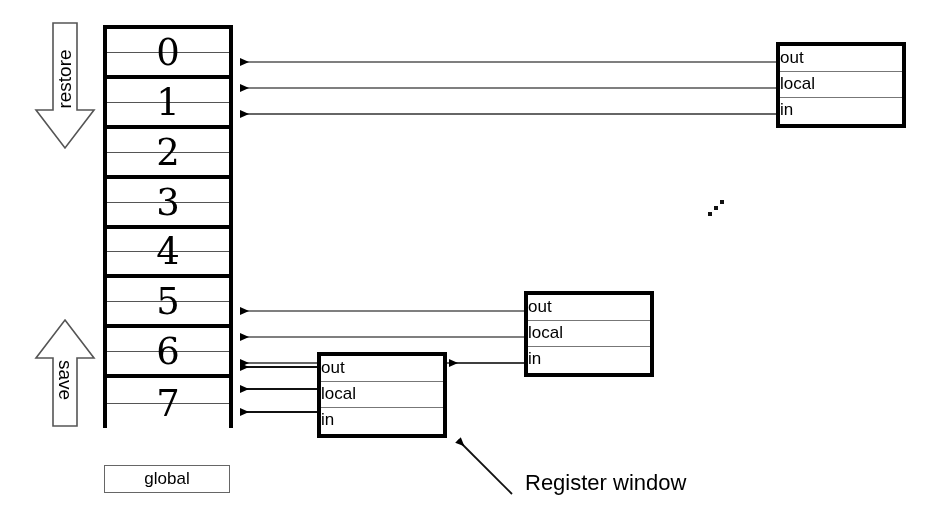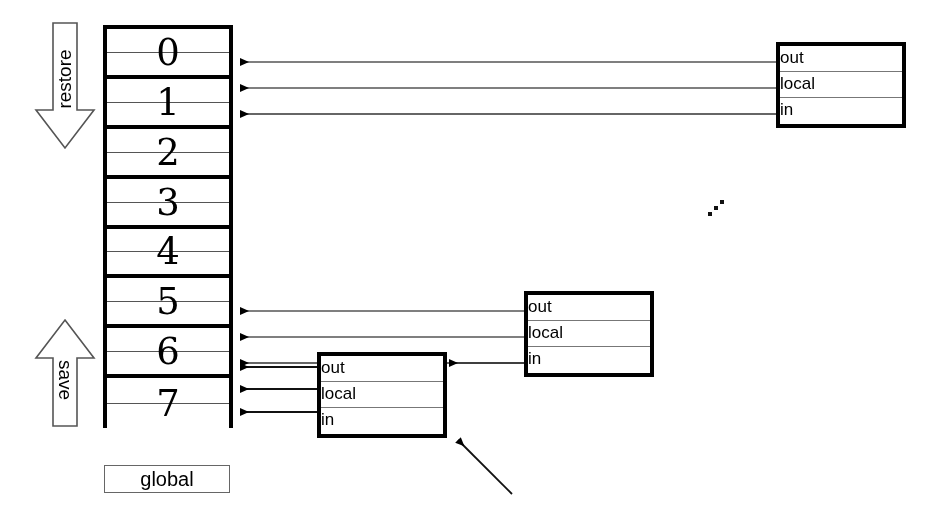--- a/index.html
+++ b/index.html
@@ -71,21 +71,21 @@
     left: 104px;
     top: 465px;
     width: 126px;
     height: 28px;
     box-sizing: border-box;
     border: 1px solid #666;
     background: #fff;
     display: flex;
     align-items: center;
     justify-content: center;
-    font-size: 20px;
+    font-size: 17px;
   }
 
   
   .win-box {
     position: absolute;
     box-sizing: border-box;
     border: 4px solid #000;
     background: #fff;
     width: 130px;
   }
@@ -257,14 +257,15 @@
       <span>save</span>
     </div>
   </div>
 
   <div class="dots">
     <i></i>
       <i></i>
       <i></i>
   </div>
 
+  <div class="caption">Register window</div>
 
 </div>
 
 </body></html>

